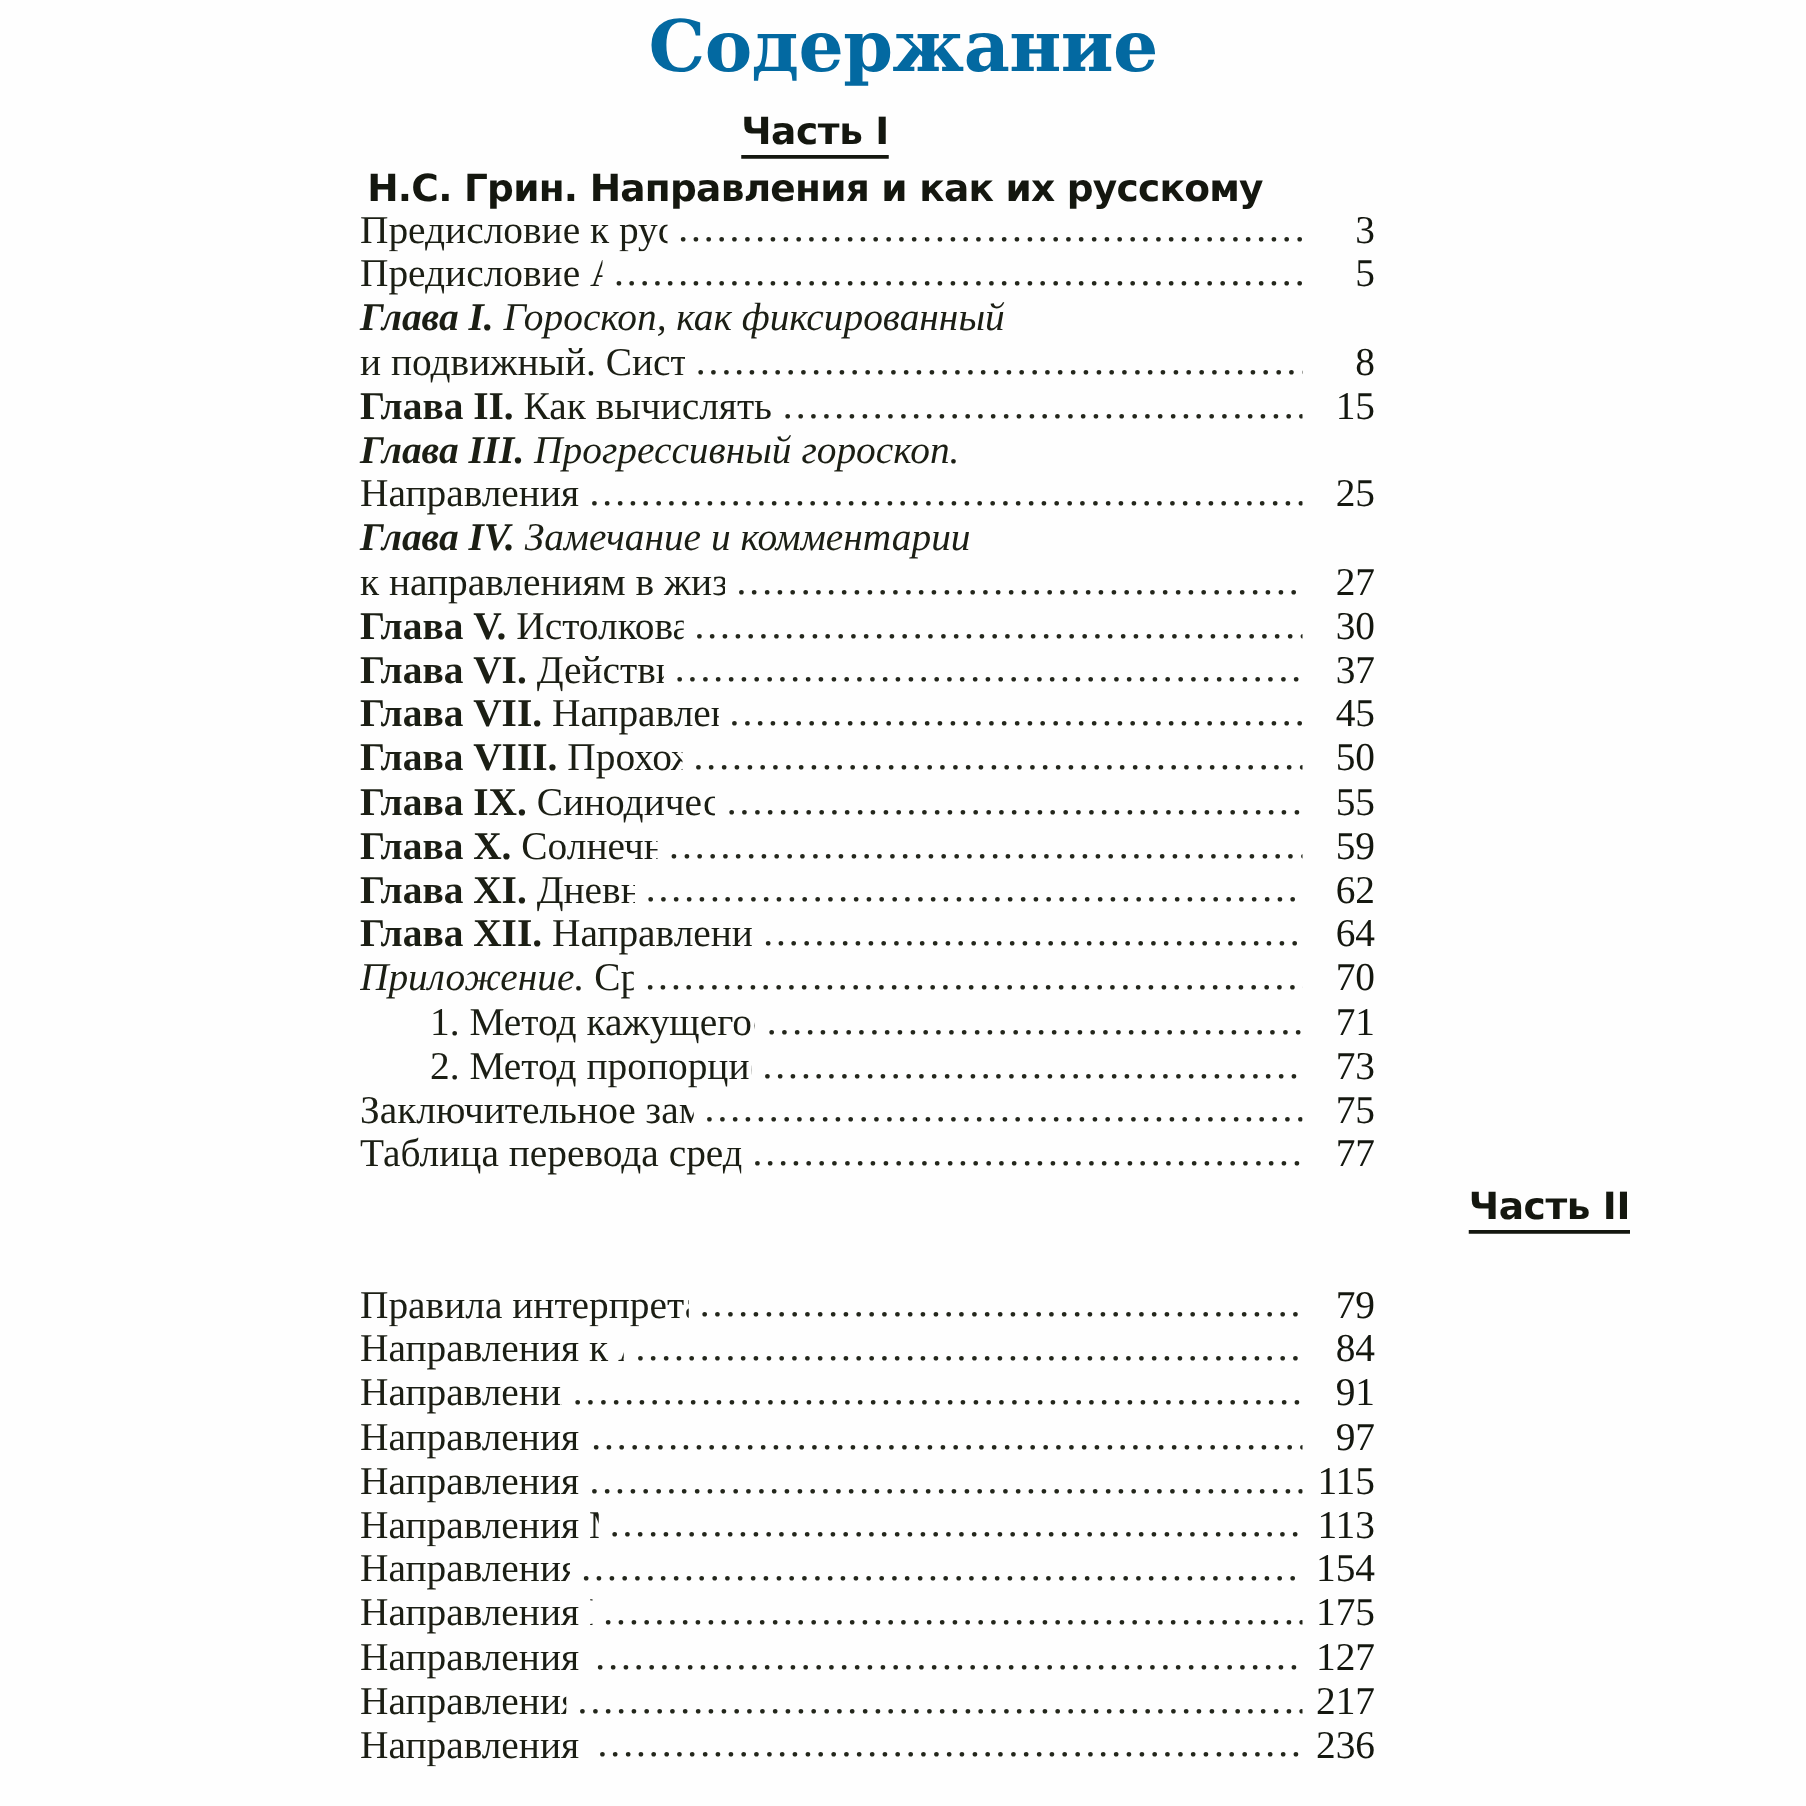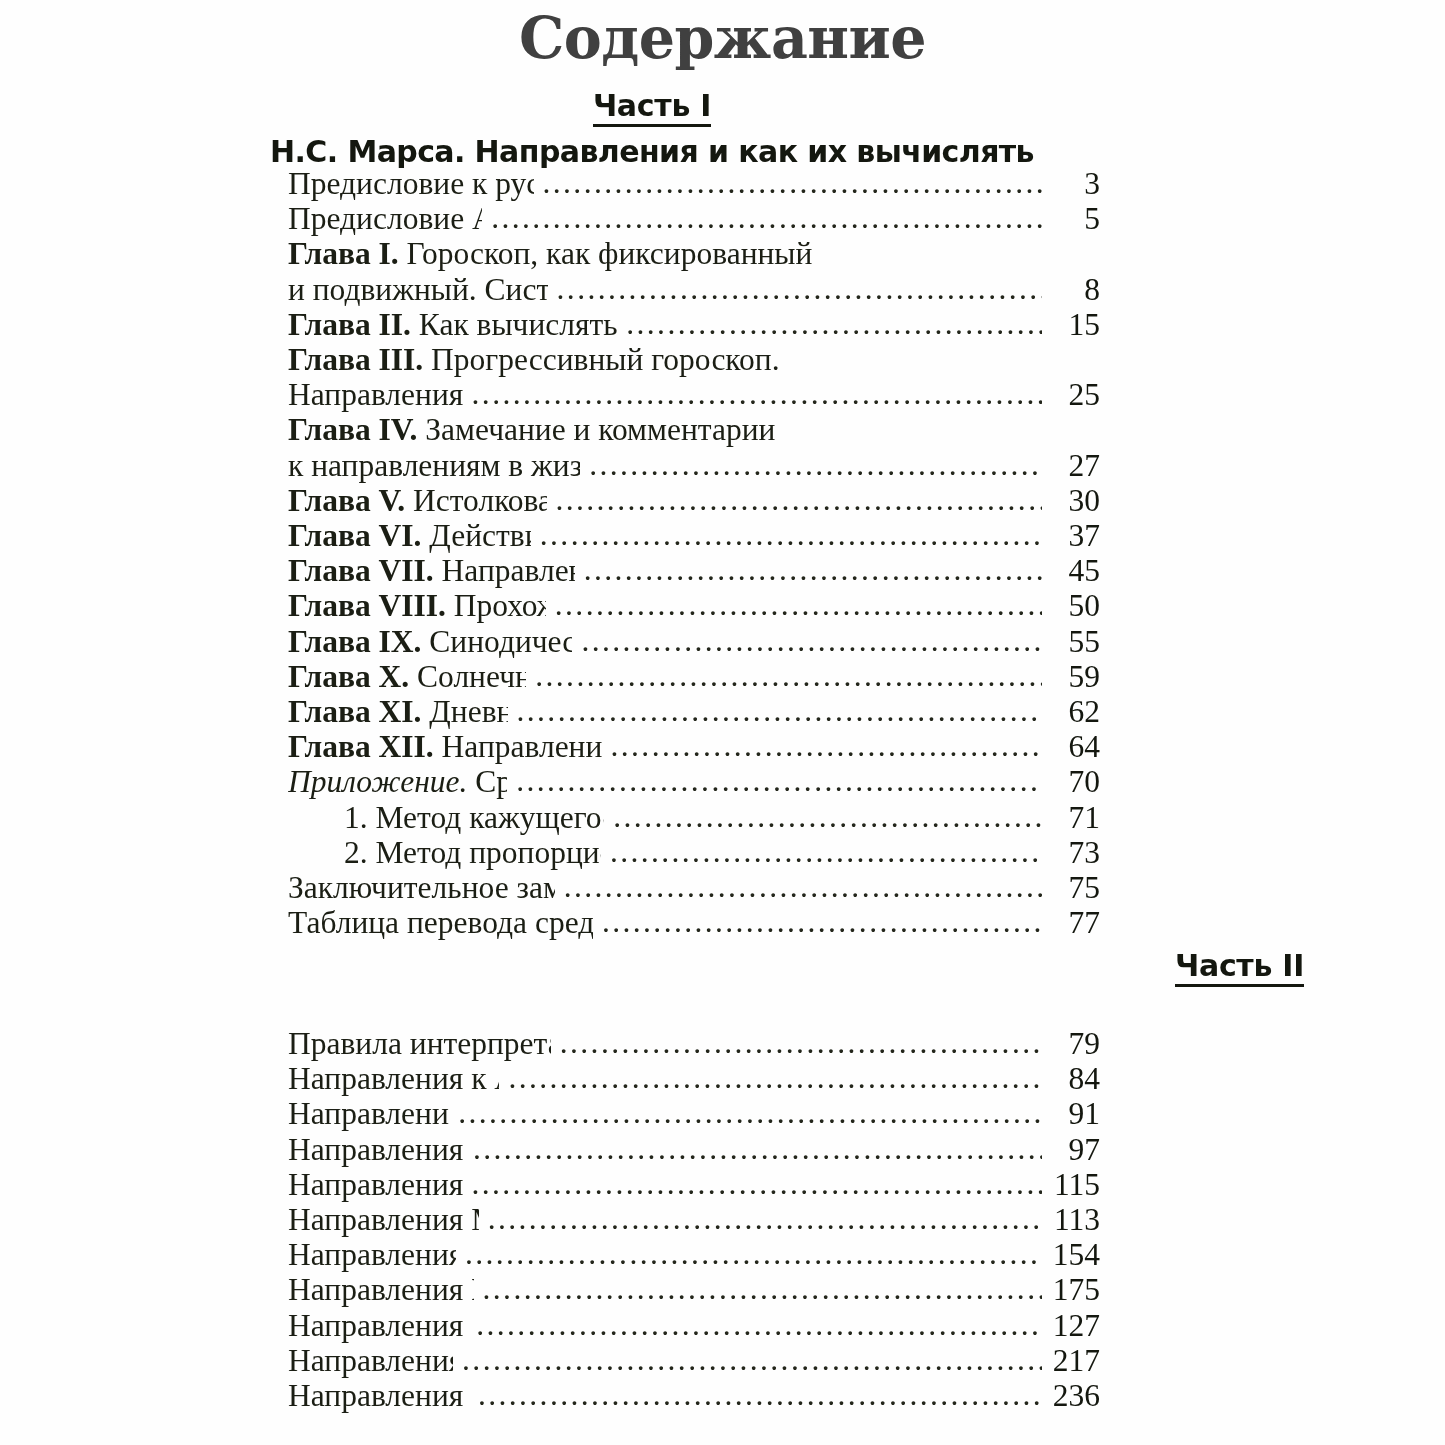--- a/index.html
+++ b/index.html
@@ -28,21 +28,21 @@
   .doc-title {
     position: absolute;
     top: 8px;
     left: 0;
     width: 1445px;
     text-align: center;
     font-family: "DejaVu Serif", "Liberation Serif", serif;
     font-weight: bold;
     font-size: 57px;
     letter-spacing: -0.5px;
-    color: #404040;
+    color: #0369a1;
     line-height: 1.05;
   }
 
   
   .part-block {
     position: absolute;
     left: 0;
     width: 1304px;
     text-align: center;
   }
@@ -110,38 +110,39 @@
     flex: 0 0 auto;
     text-align: right;
     min-width: 54px;
     font-size: 31.5px;
     color: #14170f;
   }
   
   .plain-line {
     display: block;
     white-space: nowrap;
+    font-style: italic;
   }
   .chap {
     font-weight: bold;
   }
   .appx {
     font-style: italic;
   }
 </style>
 </head>
 <body>
 
 <div class="page">
 
   <div class="doc-title">Содержание</div>
 
   <div class="part-block" id="part1-header" style="top:88px;">
     <div class="part-label">Часть I</div>
-    <div class="part-subtitle">Н.С. Марса. Направления и как их вычислять</div>
+    <div class="part-subtitle">Н.С. Грин. Направления и как их русскому</div>
   </div>
 
   <div class="toc" id="toc-part1" style="top:166px;">
       <div class="toc-row">
         <div class="leader-line">
           <span class="label-text">Предисловие к русскому изданию</span>
           <span class="dots">..........................................................................................</span>
           <span class="pageno">3</span>
         </div>
       </div>

